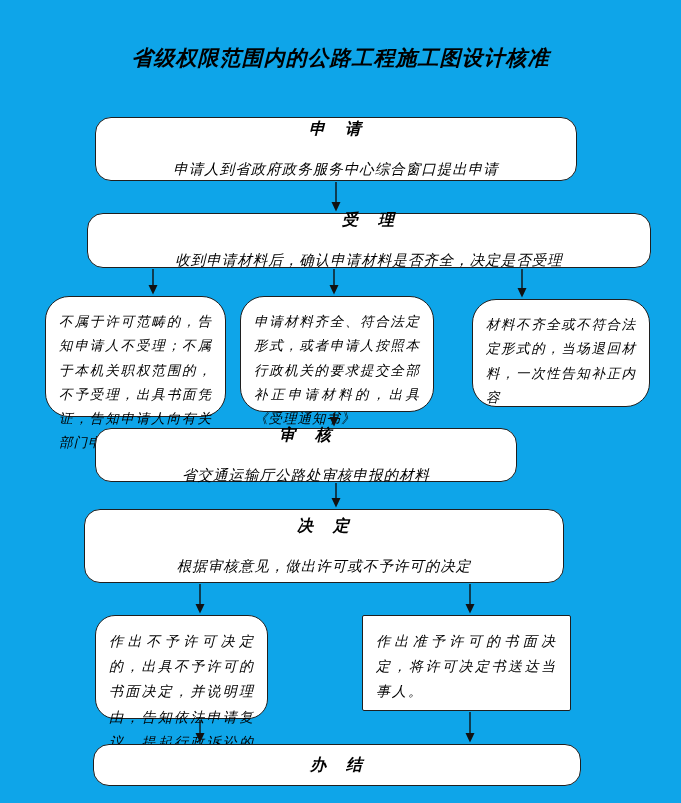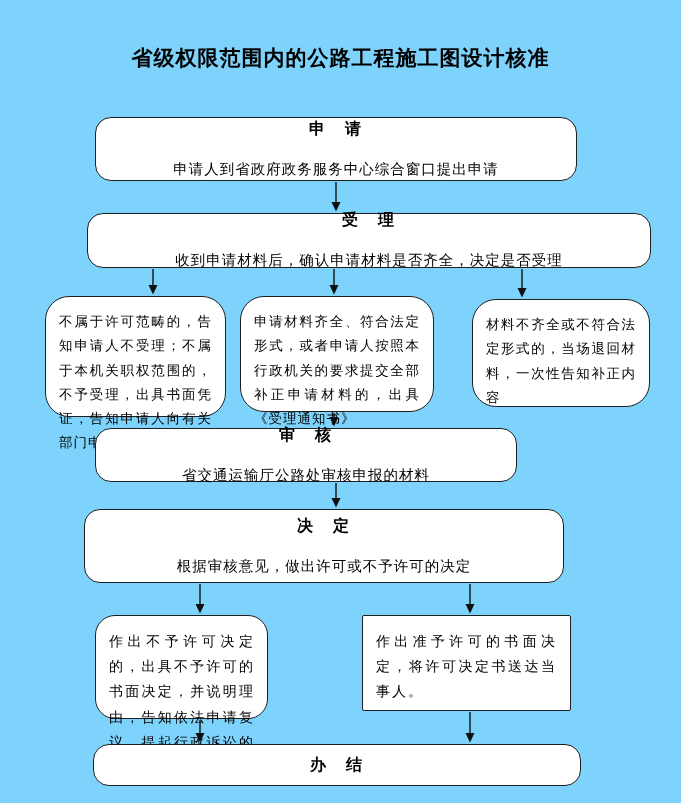--- a/index.html
+++ b/index.html
@@ -6,22 +6,23 @@
     margin: 0;
     padding: 0;
     background: #ffffff;
     font-family: "Liberation Sans", sans-serif;
     color: #000000;
   }
   .canvas {
     position: relative;
     width: 681px;
     height: 803px;
-    background: #7dd3fc;
+    background: #0ea5e9;
     overflow: hidden;
+    font-style: italic;
   }
   .title {
     position: absolute;
     top: 44px;
     left: 0;
     width: 681px;
     margin: 0;
     text-align: center;
     font-size: 21px;
     font-weight: bold;

